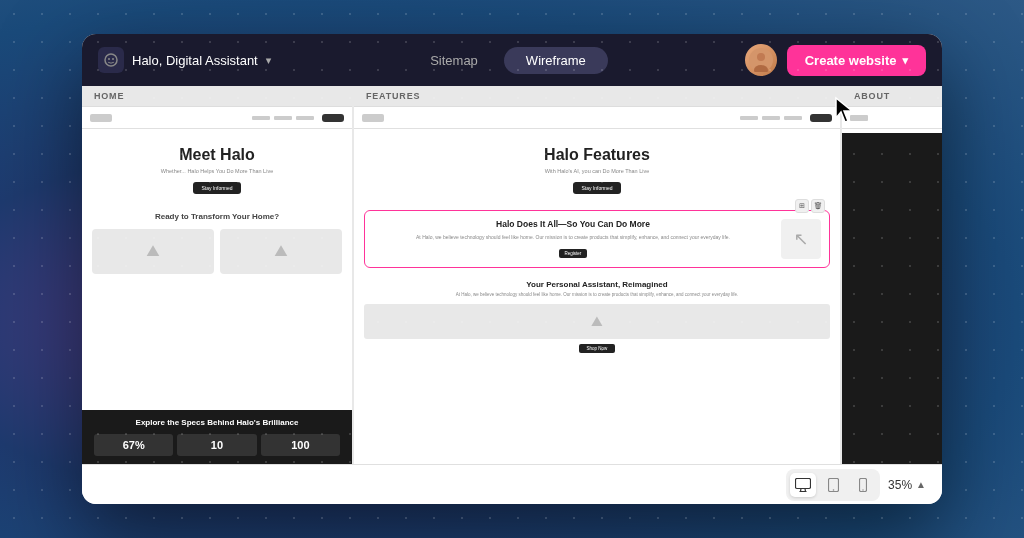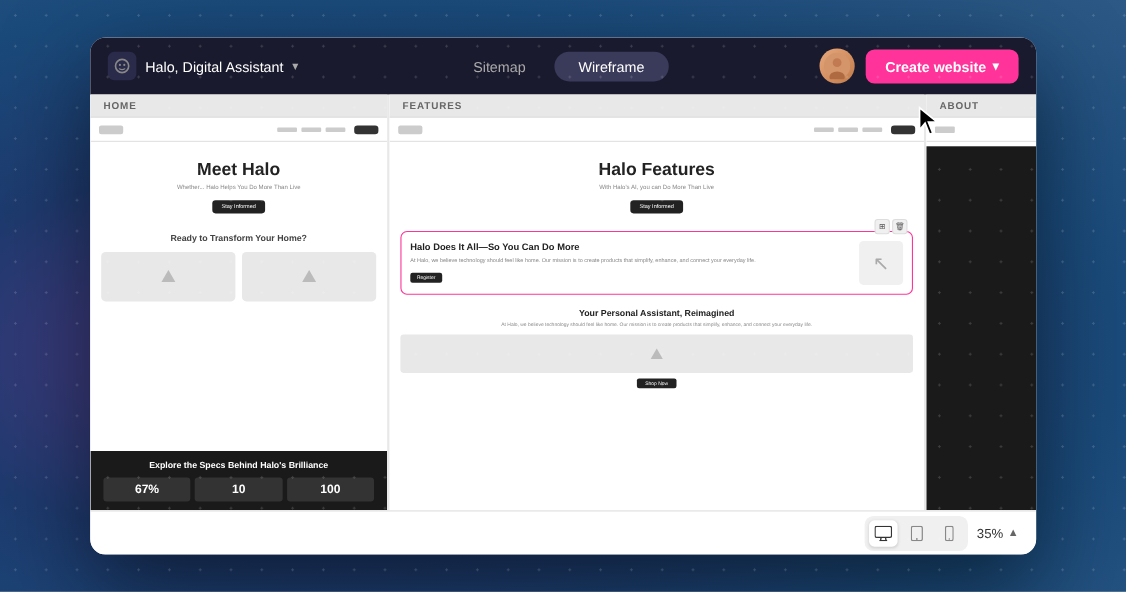--- a/index.html
+++ b/index.html
@@ -319,20 +319,21 @@
       display: flex;
       align-items: center;
       justify-content: center;
       font-size: 7px;
       color: #555;
     }
     .wf-feature-card-inner {
       display: flex;
       gap: 8px;
       align-items: flex-start;
+      text-align: center;
     }
     .wf-feature-card-text {
       flex: 1;
     }
     .wf-feature-card-title {
       font-size: 8.5px;
       font-weight: 700;
       color: #222;
       line-height: 1.3;
     }

